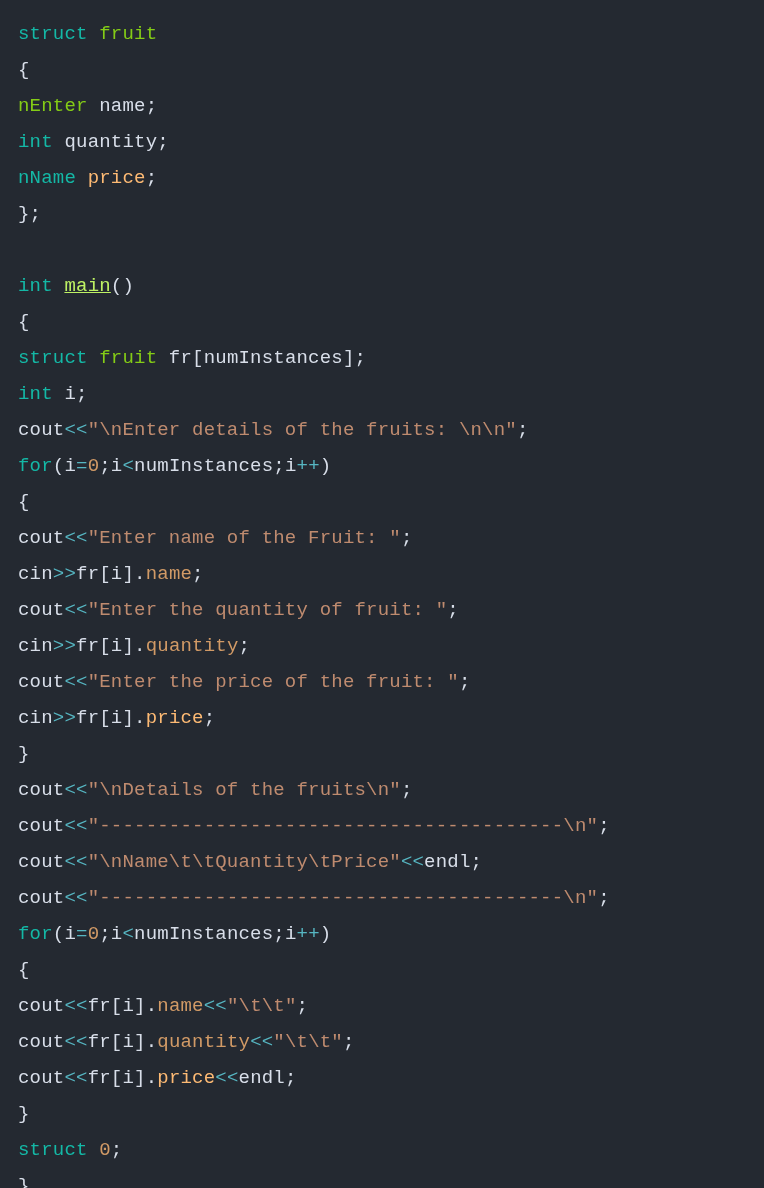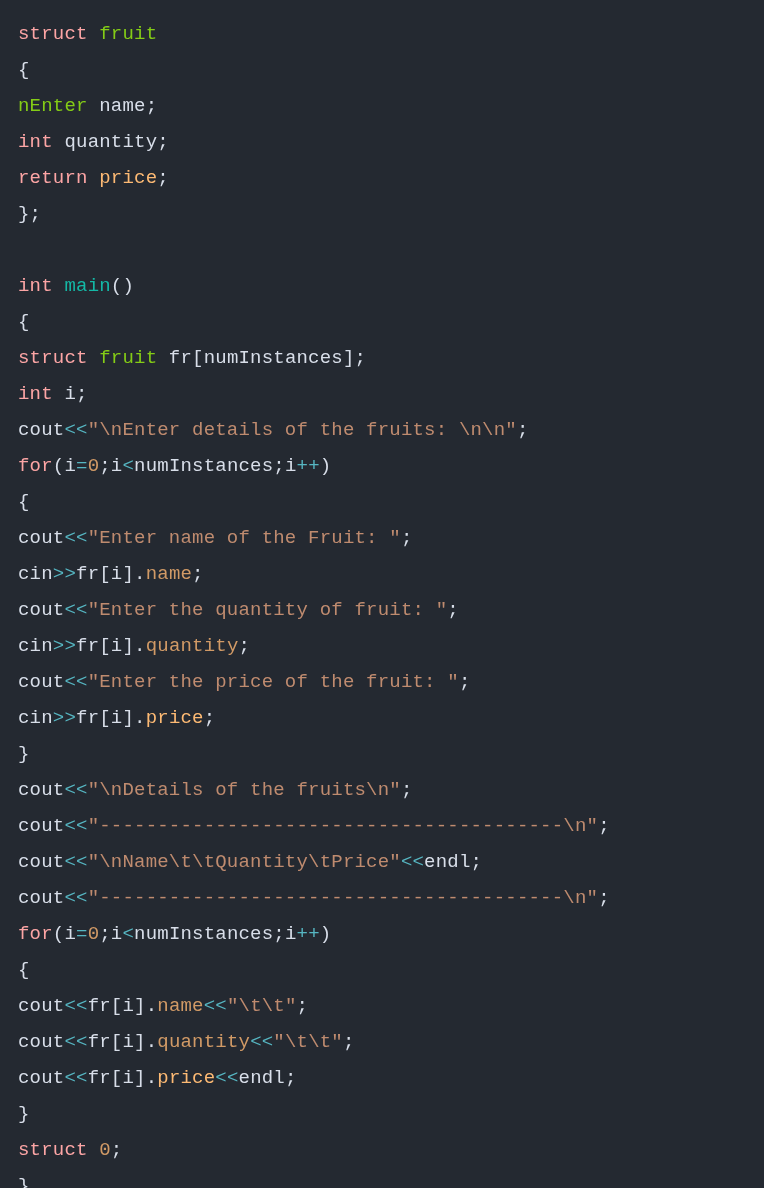--- a/index.html
+++ b/index.html
@@ -14,39 +14,39 @@
     margin: 0;
     padding: 16px 18px;
     font-family: "SF Mono", "Menlo", "Consolas", "Liberation Mono", monospace;
     font-size: 19px;
     line-height: 36px;
     color: #d8dee9;
     white-space: pre;
     letter-spacing: 0.2px;
   }
   
-  .kw   { color: #fca5a5; }      
+  .kw   { color: #14b8a6; }      
   .type { color: #84cc16; }      
-  .func { color: #14b8a6; }      
+  .func { color: #bef264; text-decoration: underline; }      
   .punc { color: #d8dee9; }      
   .op   { color: #56b6c2; }      
   .str  { color: #bf8b6f; }      
   .num  { color: #d19a66; }      
   .prop { color: #fdba74; }      
   .field{ color: #d19a66; }
   .ident{ color: #d8dee9; }
 </style>
 </head>
 <body>
 
 <pre class="code"><span class="kw">struct</span> <span class="type">fruit</span>
 <span class="punc">{</span>
 <span class="type">nEnter</span> <span class="ident">name</span><span class="punc">;</span>
 <span class="kw">int</span> <span class="ident">quantity</span><span class="punc">;</span>
-<span class="kw">return</span> <span class="prop">price</span><span class="punc">;</span>
+<span class="kw">nName</span> <span class="prop">price</span><span class="punc">;</span>
 <span class="punc">};</span>
 
 <span class="kw">int</span> <span class="func">main</span><span class="punc">(</span><span class="punc">)</span>
 <span class="punc">{</span>
 <span class="kw">struct</span> <span class="type">fruit</span> <span class="ident">fr</span><span class="punc">[</span><span class="ident">numInstances</span><span class="punc">]</span><span class="punc">;</span>
 <span class="kw">int</span> <span class="ident">i</span><span class="punc">;</span>
 <span class="ident">cout</span><span class="op">&lt;&lt;</span><span class="str">"\nEnter details of the fruits: \n\n"</span><span class="punc">;</span>
 <span class="kw">for</span><span class="punc">(</span><span class="ident">i</span><span class="op">=</span><span class="num">0</span><span class="punc">;</span><span class="ident">i</span><span class="op">&lt;</span><span class="ident">numInstances</span><span class="punc">;</span><span class="ident">i</span><span class="op">++</span><span class="punc">)</span>
 <span class="punc">{</span>
 <span class="ident">cout</span><span class="op">&lt;&lt;</span><span class="str">"Enter name of the Fruit: "</span><span class="punc">;</span>

